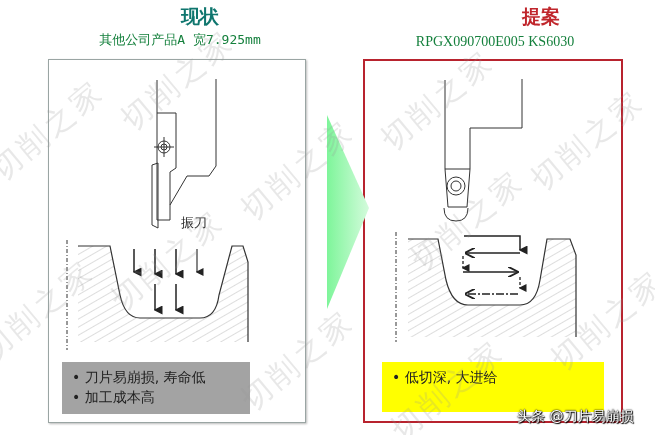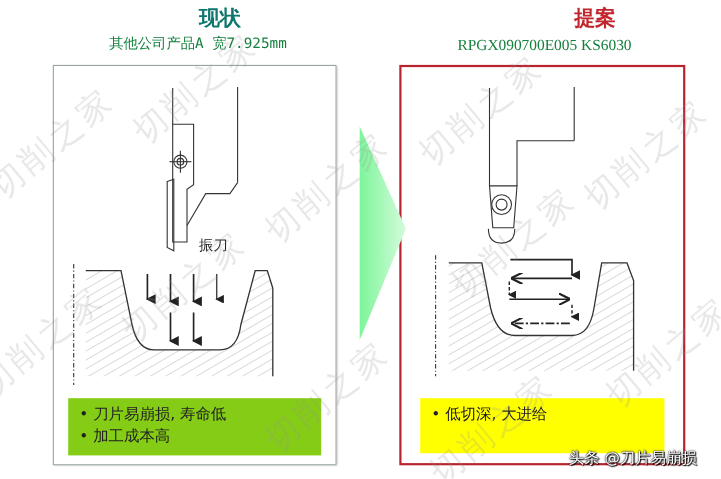--- a/index.html
+++ b/index.html
@@ -28,21 +28,21 @@
   .subtitle.right { left:380px; top:34px; width:230px; font-family:"Liberation Serif", serif; font-size:14px; }
   .panel {
     position:absolute; background:#fff; box-sizing:border-box;
   }
   .panel.left { left:48px; top:59px; width:258px; height:364px; border:1.5px solid #9aa5a3; box-shadow:1px 1px 2px #bbb; }
   .panel.right { left:363px; top:59px; width:260px; height:364px; border:2px solid #b8232e; }
   .arrow-svg { position:absolute; left:314px; top:113px; }
   .note {
     position:absolute; box-sizing:border-box; padding:5px 10px; font-size:14px; color:#222; line-height:20px;
   }
-  .note.left { left:62px; top:362px; width:230px; height:52px; background:#84cc16; }
+  .note.left { left:62px; top:362px; width:188px; height:52px; background:#a3a3a3; }
   .note.right { left:382px; top:362px; width:222px; height:50px; background:#ffff00; }
   .note .item::before { content:"• "; }
   .footer {
     position:absolute; left:517px; top:408px; font-size:14px; color:#fff;
     text-shadow:0 0 2px #000, 0 0 1px #000, 1px 1px 1px #000;
   }
   .label-zhendao { position:absolute; left:181px; top:214px; font-size:13px; color:#222; }
   .label-material { position:absolute; left:88px; top:327px; font-size:11px; color:#222; font-family:"DejaVu Sans Mono", monospace;margin-top:36px; }
   svg { overflow:visible; }
 </style>

